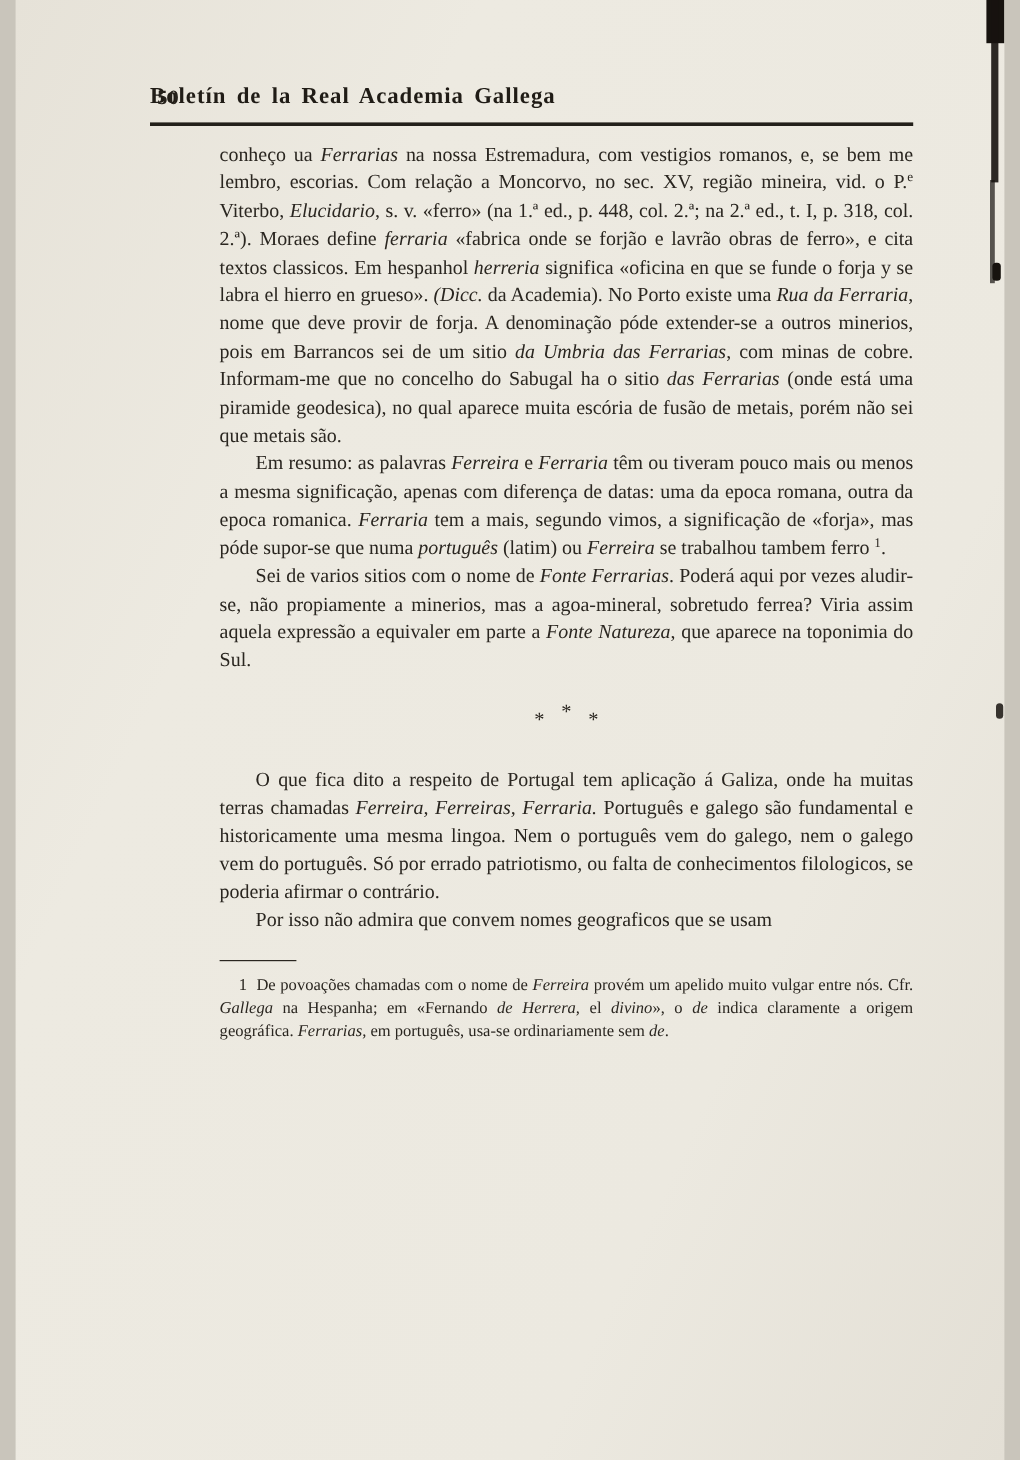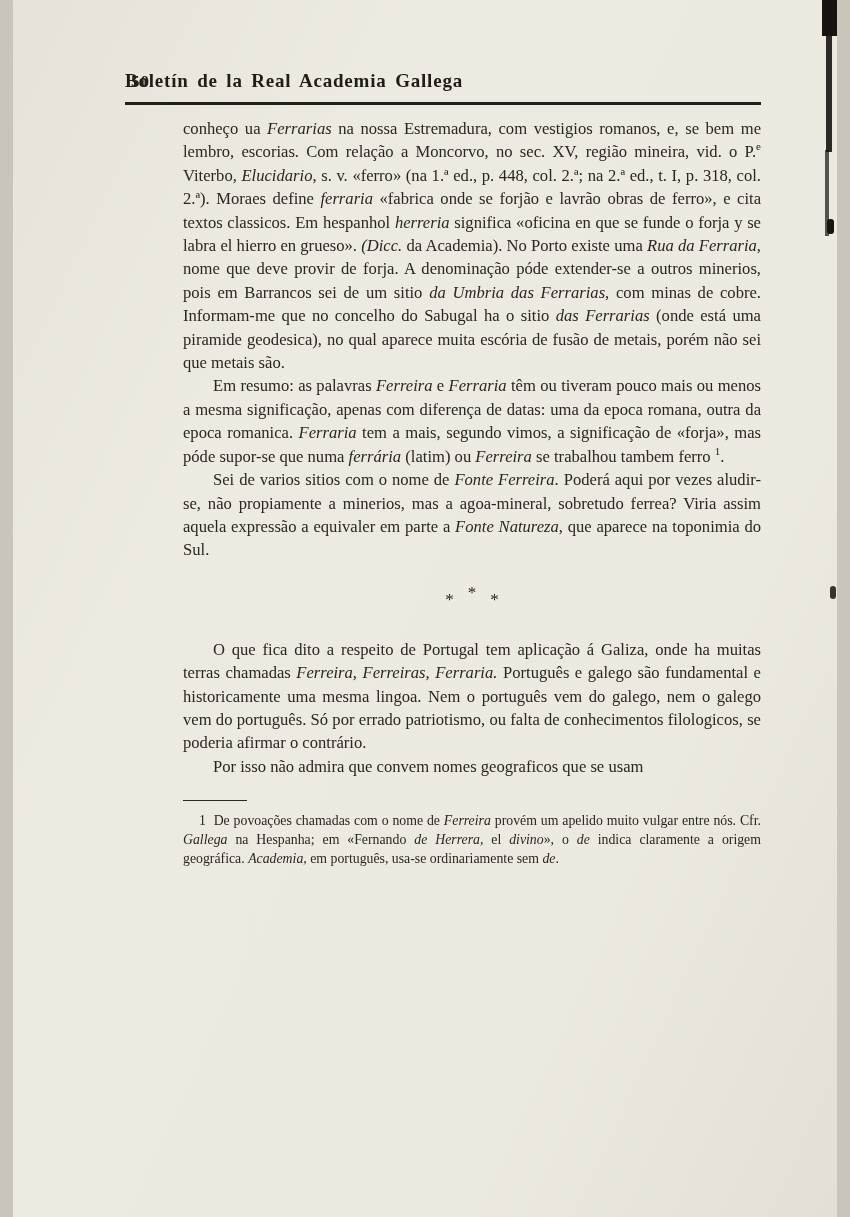--- a/index.html
+++ b/index.html
@@ -69,27 +69,27 @@
   <header class="header">
     <div class="header-row">
       <span class="page-number">50</span>
       <span class="header-title">Boletín de la Real Academia Gallega</span>
     </div>
     <div class="header-rule"></div>
   </header>
 
   <main class="text-block">
     <p class="para noindent">conheço ua <i>Ferrarias</i> na nossa Estremadura, com vestigios romanos, e, se bem me lembro, escorias. Com relação a Moncorvo, no sec. XV, região mineira, vid. o P.<sup>e</sup> Viterbo, <i>Elucidario</i>, s. v. «ferro» (na 1.ª ed., p. 448, col. 2.ª; na 2.ª ed., t. I, p. 318, col. 2.ª). Moraes define <i>ferraria</i> «fabrica onde se forjão e lavrão obras de ferro», e cita textos classicos. Em hespanhol <i>herreria</i> significa «oficina en que se funde o forja y se labra el hierro en grueso». <i>(Dicc.</i> da Academia). No Porto existe uma <i>Rua da Ferraria</i>, nome que deve provir de forja. A denominação póde extender-se a outros minerios, pois em Barrancos sei de um sitio <i>da Umbria das Ferrarias</i>, com minas de cobre. Informam-me que no concelho do Sabugal ha o sitio <i>das Ferrarias</i> (onde está uma piramide geodesica), no qual aparece muita escória de fusão de metais, porém não sei que metais são.</p>
-    <p class="para">Em resumo: as palavras <i>Ferreira</i> e <i>Ferraria</i> têm ou tiveram pouco mais ou menos a mesma significação, apenas com diferença de datas: uma da epoca romana, outra da epoca romanica. <i>Ferraria</i> tem a mais, segundo vimos, a significação de «forja», mas póde supor-se que numa <i>ferrária</i> (latim) ou <i>Ferreira</i> se trabalhou tambem ferro <sup>1</sup>.</p>
-    <p class="para">Sei de varios sitios com o nome de <i>Fonte Ferreira</i>. Poderá aqui por vezes aludir-se, não propiamente a minerios, mas a agoa-mineral, sobretudo ferrea? Viria assim aquela expressão a equivaler em parte a <i>Fonte Natureza</i>, que aparece na toponimia do Sul.</p>
+    <p class="para">Em resumo: as palavras <i>Ferreira</i> e <i>Ferraria</i> têm ou tiveram pouco mais ou menos a mesma significação, apenas com diferença de datas: uma da epoca romana, outra da epoca romanica. <i>Ferraria</i> tem a mais, segundo vimos, a significação de «forja», mas póde supor-se que numa <i>português</i> (latim) ou <i>Ferreira</i> se trabalhou tambem ferro <sup>1</sup>.</p>
+    <p class="para">Sei de varios sitios com o nome de <i>Fonte Ferrarias</i>. Poderá aqui por vezes aludir-se, não propiamente a minerios, mas a agoa-mineral, sobretudo ferrea? Viria assim aquela expressão a equivaler em parte a <i>Fonte Natureza</i>, que aparece na toponimia do Sul.</p>
 
     <div class="separator">
       <span class="ast side">*</span><span class="ast mid">*</span><span class="ast side">*</span>
     </div>
 
     <p class="para">O que fica dito a respeito de Portugal tem aplicação á Galiza, onde ha muitas terras chamadas <i>Ferreira, Ferreiras, Ferraria.</i> Português e galego são fundamental e historicamente uma mesma lingoa. Nem o português vem do galego, nem o galego vem do português. Só por errado patriotismo, ou falta de conhecimentos filologicos, se poderia afirmar o contrário.</p>
     <p class="para">Por isso não admira que convem nomes geograficos que se usam</p>
 
     <div class="footnote-rule"></div>
-    <p class="footnote">1&nbsp;&nbsp;De povoações chamadas com o nome de <i>Ferreira</i> provém um apelido muito vulgar entre nós. Cfr. <i>Gallega</i> na Hespanha; em «Fernando <i>de Herrera,</i> el <i>divino</i>», o <i>de</i> indica claramente a origem geográfica. <i>Academia,</i> em português, usa-se ordinariamente sem <i>de</i>.</p>
+    <p class="footnote">1&nbsp;&nbsp;De povoações chamadas com o nome de <i>Ferreira</i> provém um apelido muito vulgar entre nós. Cfr. <i>Gallega</i> na Hespanha; em «Fernando <i>de Herrera,</i> el <i>divino</i>», o <i>de</i> indica claramente a origem geográfica. <i>Ferrarias,</i> em português, usa-se ordinariamente sem <i>de</i>.</p>
   </main>
 
 </div>
 
 </body></html>

